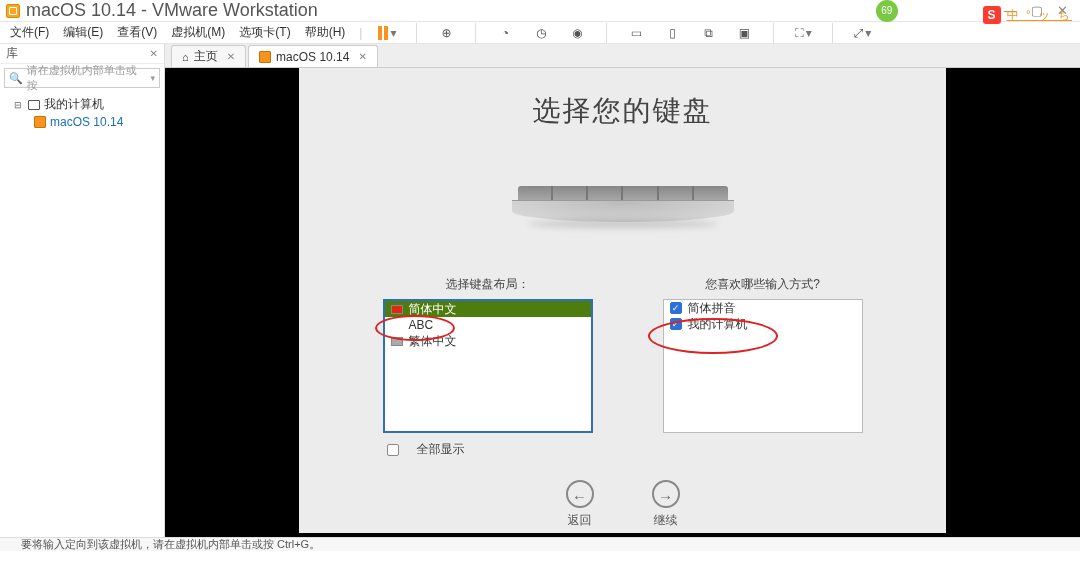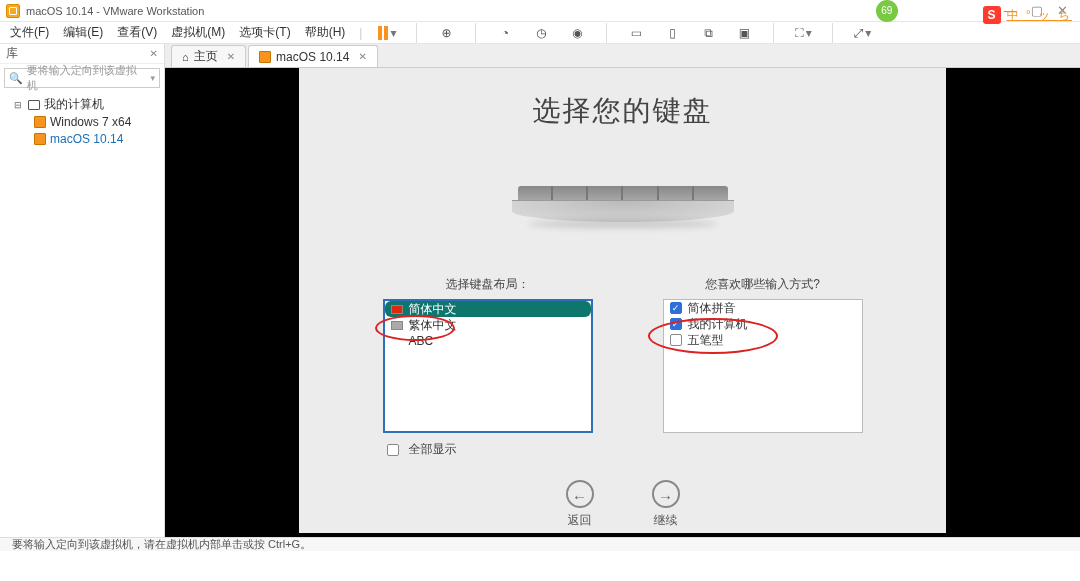--- a/index.html
+++ b/index.html
@@ -2,21 +2,21 @@
 <html><head>
 <meta charset="utf-8">
 <style>
   * { box-sizing: border-box; margin: 0; padding: 0; font-family: "Microsoft YaHei", "Segoe UI", sans-serif; }
   body { width:1080px; height:581px; overflow:hidden; background:#fff; position:relative; font-size:12px; color:#333; }
 
   
   .titlebar { height:22px; background:#fff; border-bottom:1px solid #e5e5e5; display:flex; align-items:center; padding:0 6px; gap:6px; }
   .app-icon { width:14px; height:14px; background:#f7a823; border:1px solid #e08a00; border-radius:2px; display:flex; align-items:center; justify-content:center; }
   .app-icon::after { content:""; width:6px; height:6px; border:1px solid #fff; border-radius:1px; }
-  .titlebar-text { font-size:11px; color:#555; }
+  .titlebar-text { font-size:18px; color:#555; }
   .titlebar-spacer { flex:1; }
   .badge-69 { width:22px; height:22px; border-radius:50%; background:#7ac943; color:#fff; font-size:10px; display:flex; align-items:center; justify-content:center; margin-right:100px; }
   .win-controls { display:flex; gap:14px; color:#888; font-size:13px; padding-right:6px;}
   .win-controls span { cursor:pointer; }
 
   
   .menubar { height:22px; display:flex; align-items:center; gap:14px; padding:0 10px; border-bottom:1px solid #e5e5e5; color:#333; }
   .menubar span { font-size:12px; }
   .tool-btn { width:22px; height:22px; display:flex; align-items:center; justify-content:center; font-size:13px; color:#555; border-radius:2px; }
   .tb-sep { width:1px; height:20px; background:#ddd; margin:0 4px; }
@@ -67,38 +67,38 @@
   .kb-base { position:absolute; left:-6px; right:-6px; top:14px; height:22px; background:radial-gradient(ellipse at 50% 0%,#bbb,#ddd); border-radius:0 0 50% 50%; border-top:1px solid #999;}
   .shadow { position:absolute; left:10px; right:10px; top:34px; height:8px; background:rgba(0,0,0,.15); filter:blur(3px); border-radius:50%;}
 
   
   .lists-row { display:flex; gap:70px; margin-top:50px;text-align:right; }
   .list-col { display:flex; flex-direction:column; align-items:center; }
   .list-label { font-size:12px; color:#444; margin-bottom:6px;}
   .listbox { width:210px; height:134px; background:#fff; border:2px solid #2f6fb8; font-size:12px;}
   .listbox.right { border:1px solid #bbb; width:200px;}
   .lb-item { height:16px; display:flex; align-items:center; gap:6px; padding:0 6px;}
-  .lb-item.selected { background:#0f766e; color:#fff;border-radius:6px;}
+  .lb-item.selected { background:#4d7c0f; color:#fff;}
   .flag { width:12px; height:9px; background:#aaa; border:1px solid #888; display:inline-block;}
   .flag.cn { background:linear-gradient(#de2910,#de2910); }
   .lb-input { height:16px; display:flex; align-items:center; gap:6px; padding:0 6px;}
   .checkbox { width:12px; height:12px; border:1px solid #888; border-radius:2px; display:flex; align-items:center; justify-content:center; font-size:9px; background:#fff;}
   .checkbox.checked { background:#2f6fd8; border-color:#2f6fd8; color:#fff;}
-  .show-all { margin-top:8px; display:flex; align-items:center; gap:10px; font-size:12px; color:#444; align-self:flex-start; margin-left:4px;}
+  .show-all { margin-top:8px; display:flex; align-items:center; gap:18px; font-size:12px; color:#444; align-self:flex-start; margin-left:4px;}
 
   
   .ellipse { position:absolute; border:2px solid #d22; border-radius:50%; pointer-events:none;}
 
   
   .nav-row { display:flex; gap:58px; margin-top:22px;}
   .nav-btn { display:flex; flex-direction:column; align-items:center; gap:4px; font-size:12px; color:#555;}
   .nav-circle { width:28px; height:28px; border:2px solid #888; border-radius:50%; display:flex; align-items:center; justify-content:center; font-size:15px; color:#666;}
 
   
-  .statusbar { height:14px; font-size:11px; color:#555; padding:0 12px; display:flex; align-items:center; background:#f7f7f7; border-top:1px solid #ddd;}
+  .statusbar { height:14px; font-size:11px; color:#555; padding:0 21px; display:flex; align-items:center; background:#f7f7f7; border-top:1px solid #ddd;}
 </style>
 </head>
 <body>
 
 <div class="titlebar">
   <span class="app-icon"></span>
   <span class="titlebar-text">macOS 10.14 - VMware Workstation</span>
   <span class="titlebar-spacer"></span>
   <span class="badge-69">69</span>
   <div class="win-controls">
@@ -147,32 +147,28 @@
 
 <div class="main">
 
   <div class="sidebar">
     <div class="sidebar-header">
       <span>库</span>
       <span class="x">✕</span>
     </div>
     <div class="searchbox">
       <span class="mag">🔍</span>
-      <span>要将输入定向到该虚拟机</span>
+      <span>请在虚拟机内部单击或按</span>
       <span class="caret">▾</span>
     </div>
     <div class="tree">
       <div class="tree-line tree-indent1">
         <span class="expand">⊟</span>
           <span class="comp-icon"></span>
         <span>我的计算机</span>
-      </div>
-      <div class="tree-line tree-indent2">
-        <span class="win-icon"></span>
-        <span>Windows 7 x64</span>
       </div>
       <div class="tree-line tree-indent2 selected-tree">
         <span class="mac-icon"></span>
         <span>macOS 10.14</span>
       </div>
     </div>
   </div>
 
   <div class="content">
     <div class="tabstrip">
@@ -206,49 +202,45 @@
 
         <div class="lists-row">
 
           <div class="list-col">
             <span class="list-label">选择键盘布局：</span>
             <div class="listbox">
               <div class="lb-item selected">
                 <span class="flag cn"></span>
                 <span>简体中文</span>
               </div>
+              <div class="lb-item" style="padding-left:24px;">
+                <span>ABC</span>
+              </div>
               <div class="lb-item">
                 <span class="flag"></span>
                 <span>繁体中文</span>
-              </div>
-              <div class="lb-item" style="padding-left:24px;">
-                <span>ABC</span>
               </div>
             </div>
             <div class="show-all">
               <span class="checkbox"></span>
               <span>全部显示</span>
             </div>
           </div>
 
           <div class="list-col">
             <span class="list-label">您喜欢哪些输入方式?</span>
             <div class="listbox right">
               <div class="lb-input">
                 <span class="checkbox checked">✓</span>
                 <span>简体拼音</span>
               </div>
               <div class="lb-input">
                 <span class="checkbox checked">✓</span>
                 <span>我的计算机</span>
               </div>
-              <div class="lb-input">
-                <span class="checkbox"></span>
-                <span>五笔型</span>
-              </div>
             </div>
           </div>
         </div>
 
         <div class="nav-row">
           <div class="nav-btn">
             <span class="nav-circle">←</span>
             <span>返回</span>
           </div>
           <div class="nav-btn">

